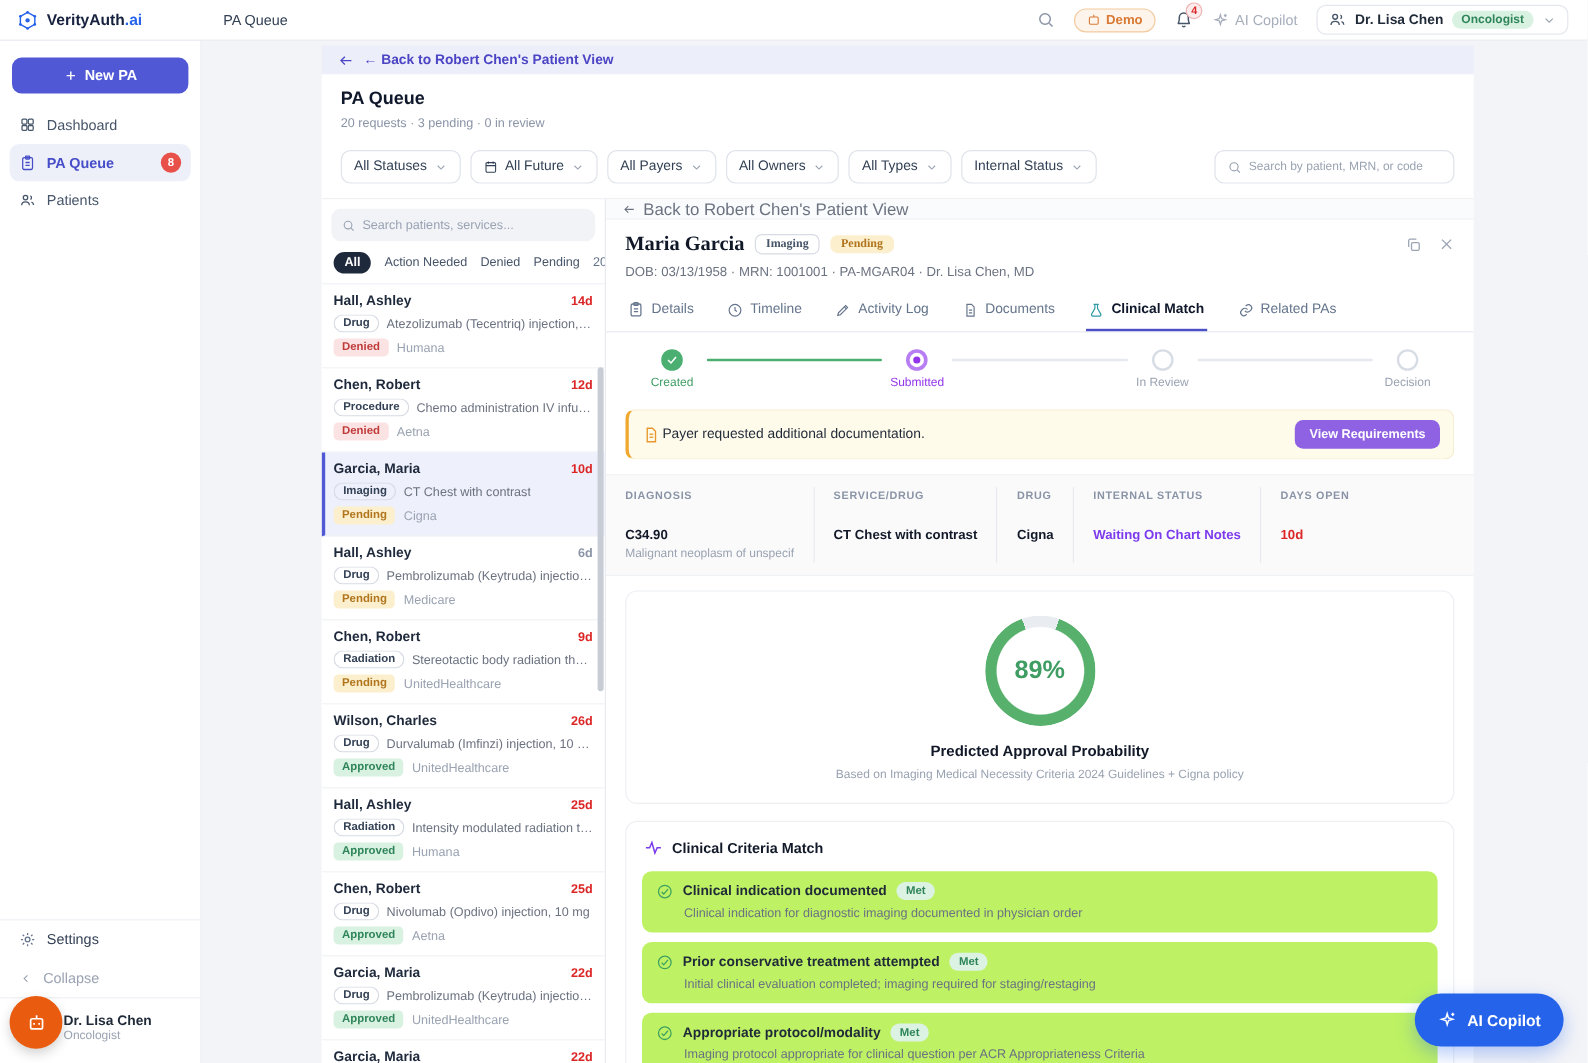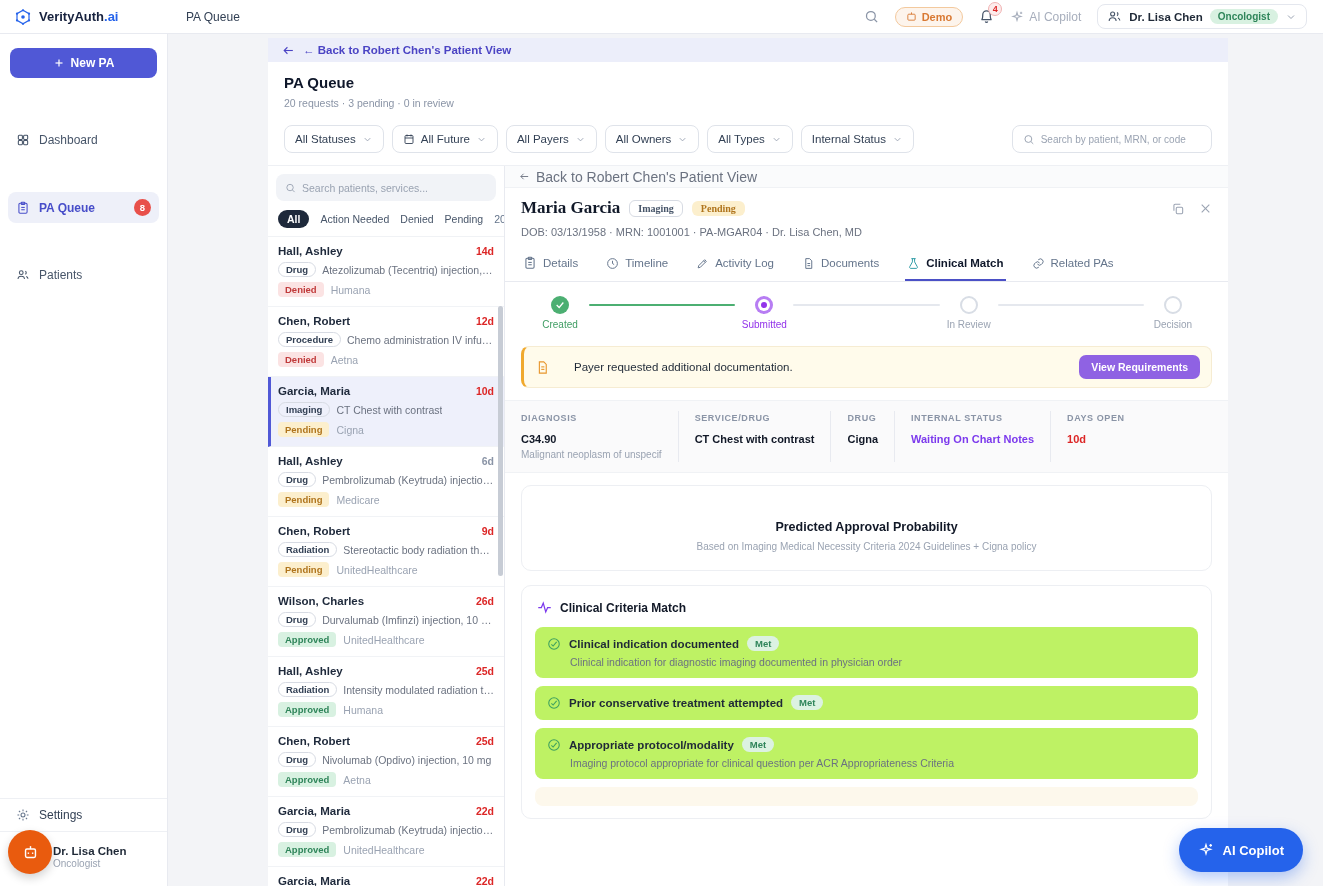--- a/index.html
+++ b/index.html
@@ -19,21 +19,21 @@
   .bell-count { position:absolute; top:-7px; right:-8px; min-width:14px; height:14px; border-radius:999px; background:#fdecec; border:1px solid #f0b3b3; color:#dc2626; font-size:9px; font-weight:700; display:grid; place-items:center; padding:0 3px; }
   .copilot-top { display:flex; align-items:center; gap:5px; color:#a7aebc; font-size:12px; }
   .user-pill { display:flex; align-items:center; gap:7px; border:1px solid #e4e7ee; border-radius:8px; padding:4px 9px; }
   .user-pill .uname { font-size:11.5px; font-weight:600; color:#1f2937; }
   .role-pill { background:#d8f1e1; color:#2f855a; font-size:10px; font-weight:600; border-radius:999px; padding:2px 8px; }
 
   
   .sidebar { position:absolute; top:34px; left:0; bottom:0; width:168px; background:#fff; border-right:1px solid #e8eaf0; display:flex; flex-direction:column; z-index:10; }
   .new-pa-btn { margin:14px 10px 12px; height:30px; background:#5058d6; color:#fff; border:none; border-radius:8px; font-size:12px; font-weight:600; display:flex; align-items:center; justify-content:center; gap:6px; cursor:pointer; font-family:inherit; }
   .nav { display:flex; flex-direction:column; gap:2px; padding:0 8px; }
-  .nav-item { display:flex; align-items:center; gap:9px; padding:7px 8px; border-radius:8px; font-size:12px; color:#475569; cursor:pointer;margin-top:36px; }
+  .nav-item { display:flex; align-items:center; gap:9px; padding:7px 8px; border-radius:8px; font-size:12px; color:#475569; cursor:pointer; }
   .nav-item.active { background:#eef0f9; color:#474dc9; font-weight:700; }
   .nav-badge { margin-left:auto; background:#e8504a; color:#fff; font-size:9.5px; font-weight:700; min-width:17px; height:17px; border-radius:999px; display:grid; place-items:center; }
   .sidebar-bottom { margin-top:auto; }
   .sb-row { display:flex; align-items:center; gap:9px; padding:9px 16px; font-size:12px; color:#334155; border-top:1px solid #eef0f4; cursor:pointer; }
   .sb-row.dim { color:#9aa3b2; border-top:none; }
   .sb-user { display:flex; align-items:center; gap:9px; padding:10px 14px 14px; border-top:1px solid #eef0f4; }
   .avatar { width:30px; height:30px; border-radius:50%; background:#dde3ec; }
   .sb-user .n { font-size:11.5px; font-weight:600; color:#1f2937; }
   .sb-user .r { font-size:10px; color:#9aa3b2; margin-top:1px; }
 
@@ -99,29 +99,29 @@
   .step .lbl { font-size:10px; color:#9aa3b2; }
   .step.done .lbl { color:#3f9d63; } .step.current .lbl { color:#9333ea; }
   .dot-done { width:18px; height:18px; border-radius:50%; background:#4caf72; display:grid; place-items:center; color:#fff; }
   .dot-current { width:18px; height:18px; border-radius:50%; background:#b77df3; display:grid; place-items:center; }
   .dot-current .w { width:12px; height:12px; border-radius:50%; background:#fff; display:grid; place-items:center; }
   .dot-current .c { width:6px; height:6px; border-radius:50%; background:#9333ea; }
   .dot-todo { width:18px; height:18px; border-radius:50%; border:2px solid #d8dde5; background:#fff; }
   .connector { flex:1; height:2px; background:#e5e8ee; margin-top:8px; border-radius:2px; }
   .connector.done { background:#4caf72; }
 
-  .alert-banner { margin:8px 16px 12px; background:#fffbeb; border:1px solid #f6ecd2; border-left:3px solid #f0a92e; border-radius:8px; display:flex; align-items:center; gap:24px; padding:8px 11px; }
+  .alert-banner { margin:8px 16px 12px; background:#fffbeb; border:1px solid #f6ecd2; border-left:3px solid #f0a92e; border-radius:8px; display:flex; align-items:center; gap:2px; padding:8px 11px; }
   .alert-text { font-size:11.5px; color:#1f2937; }
   .alert-btn { margin-left:auto; background:#8f62e3; color:#fff; border:none; border-radius:7px; padding:6px 12px; font-size:10.5px; font-weight:600; cursor:pointer; font-family:inherit; }
 
   .info-row { display:flex; background:#fafafb; border-top:1px solid #f0f2f5; border-bottom:1px solid #f0f2f5; padding:10px 0; }
   .info-col { padding:2px 16px; border-right:1px solid #e8eaf0; }
   .info-col:last-child { border-right:none; }
   .info-lbl { font-size:9px; letter-spacing:.6px; color:#8a94a6; font-weight:600; }
-  .info-val { font-size:11px; font-weight:700; color:#111827; margin-top:10px; }
+  .info-val { font-size:11px; font-weight:700; color:#111827; margin-top:22px; }
   .info-val.purple { color:#7c3aed; } .info-val.red { color:#dc2626; }
   .info-sub { font-size:10px; color:#9aa3b2; margin-top:4px; }
 
   .gauge-card { margin:12px 16px 0; border:1px solid #edeff3; border-radius:10px; background:#fff; padding:20px 0 18px; text-align:center; }
   .ring-wrap { position:relative; width:92px; height:92px; margin:0 auto; }
   .ring { position:absolute; inset:0; border-radius:50%;
           -webkit-mask:radial-gradient(farthest-side, transparent calc(100% - 10px), #000 calc(100% - 9px));
           mask:radial-gradient(farthest-side, transparent calc(100% - 10px), #000 calc(100% - 9px)); }
   .ring-val { position:absolute; inset:0; display:grid; place-items:center; font-size:21px; font-weight:700; color:#3f9d63; }
   .gauge-title { font-size:12.5px; font-weight:700; color:#111827; margin-top:14px; }
@@ -251,20 +251,26 @@
       </div>
     </nav>
   <div class="sidebar-bottom">
     <div class="sb-row">
       <svg width="14" height="14" viewBox="0 0 24 24" fill="none" stroke="#64748b" stroke-width="1.8">
           <circle cx="12" cy="12" r="3.4"></circle>
           <path d="M12 2.5v3M12 18.5v3M2.5 12h3M18.5 12h3M5 5l2.1 2.1M16.9 16.9L19 19M19 5l-2.1 2.1M7.1 16.9L5 19"></path>
         </svg>
       <span>Settings</span>
     </div>
+    <div class="sb-row dim">
+      <svg width="11" height="11" viewBox="0 0 24 24" fill="none" stroke="#9aa3b2" stroke-width="2">
+          <polyline points="15,6 9,12 15,18"></polyline>
+        </svg>
+      <span>Collapse</span>
+    </div>
     <div class="sb-user">
       <span class="avatar"></span>
       <span>
         <div class="n">Dr. Lisa Chen</div>
         <div class="r">Oncologist</div>
       </span>
     </div>
   </div>
 </aside>
 
@@ -654,20 +660,24 @@
                 <div class="info-lbl">INTERNAL STATUS</div>
                 <div class="info-val purple">Waiting On Chart Notes</div>
               </div>
               <div class="info-col">
                 <div class="info-lbl">DAYS OPEN</div>
                 <div class="info-val red">10d</div>
               </div>
             </div>
 
           <div class="gauge-card">
+            <div class="ring-wrap">
+              <div class="ring" id="gauge-ring" style="background: conic-gradient(from 20deg, rgb(87, 176, 107) 0deg, rgb(87, 176, 107) 89%, rgb(233, 237, 241) 0deg);"></div>
+              <div class="ring-val">89%</div>
+            </div>
             <div class="gauge-title">Predicted Approval Probability</div>
             <div class="gauge-sub">Based on Imaging Medical Necessity Criteria 2024 Guidelines + Cigna policy</div>
           </div>
 
           <div class="criteria-card">
             <div class="criteria-head">
               <svg width="15" height="15" viewBox="0 0 24 24" fill="none" stroke="#7c3aed" stroke-width="2">
                   <polyline points="2,12 7,12 10,5 14,19 17,12 22,12"></polyline>
                 </svg>
               <span>Clinical Criteria Match</span>
@@ -690,20 +700,21 @@
                   <div class="ci-row">
                     <span style="display: inline-flex;">
                       <svg width="14" height="14" viewBox="0 0 24 24" fill="none" stroke="#3da05f" stroke-width="1.8">
                         <circle cx="12" cy="12" r="9"></circle>
                         <polyline points="7.5,12.5 10.5,15.5 16.5,8.5"></polyline>
                       </svg>
                     </span>
                     <span class="ci-title">Prior conservative treatment attempted</span>
                     <span class="ci-pill met">Met</span>
                   </div>
+                  <div class="ci-desc">Initial clinical evaluation completed; imaging required for staging/restaging</div>
                 </div>
                 <div class="criteria-item met">
                   <div class="ci-row">
                     <span style="display: inline-flex;">
                       <svg width="14" height="14" viewBox="0 0 24 24" fill="none" stroke="#3da05f" stroke-width="1.8">
                         <circle cx="12" cy="12" r="9"></circle>
                         <polyline points="7.5,12.5 10.5,15.5 16.5,8.5"></polyline>
                       </svg>
                     </span>
                     <span class="ci-title">Appropriate protocol/modality</span>

